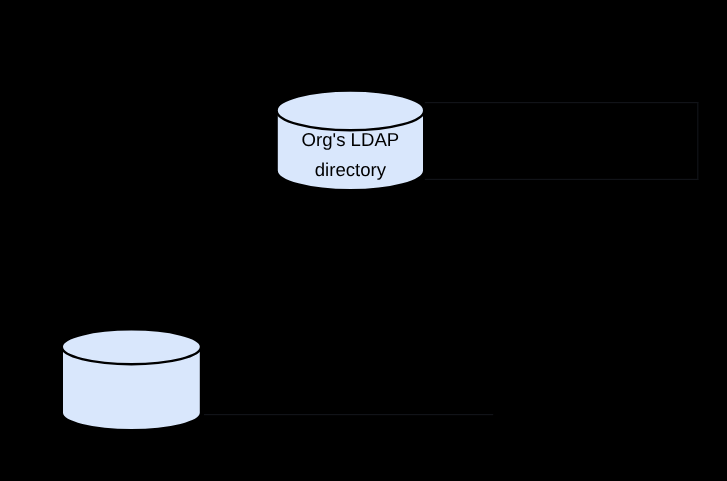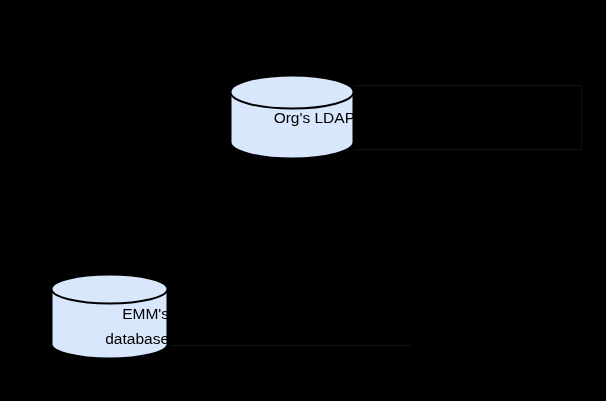--- a/index.html
+++ b/index.html
@@ -26,21 +26,21 @@
   }
   .cyl path, .cyl ellipse {
     fill: var(--node-fill, #d9e7fc);
     stroke: var(--node-stroke, #000);
     stroke-width: 2;
   }
   .label {
     position: absolute;
     left: 0;
     width: 100%;
-    text-align: right;
+    text-align: center;
     color: var(--label, #000);
     font-size: 15.5px;
     line-height: 25px;
     font-weight: 400;
   }
   .label span { display: block; }
   .node-ldap   { left: 229px; top: 74px;  width: 126px; height: 86px; }
   .node-ldap .label   { top: 31px; }
   .node-emm    { left: 50px;  top: 273px; width: 119px; height: 87px; }
   .node-emm .label    { top: 28px; }
@@ -75,28 +75,25 @@
   <div class="faint-rect"></div>
   <div class="faint-hline"></div>
 
   <div class="node node-ldap">
     <svg class="cyl" width="126" height="86" viewBox="0 0 126 86">
       <path d="M1.5,18 L1.5,68 A61.5,16.5 0 0 0 124.5,68 L124.5,18"></path>
       <ellipse cx="63" cy="18" rx="61.5" ry="16.5"></ellipse>
     </svg>
     <div class="label">
       <span>Org's LDAP</span>
+      <span>directory</span>
     </div>
   </div>
 
   <div class="node node-emm">
     <svg class="cyl" width="119" height="87" viewBox="0 0 119 87">
       <path d="M1.5,16 L1.5,71 A58,14.5 0 0 0 117.5,71 L117.5,16"></path>
       <ellipse cx="59.5" cy="16" rx="58" ry="14.5"></ellipse>
     </svg>
-    <div class="label">
-      <span>EMM's</span>
-      <span>database</span>
-    </div>
   </div>
 
 
 </div>
 
 </body></html>

